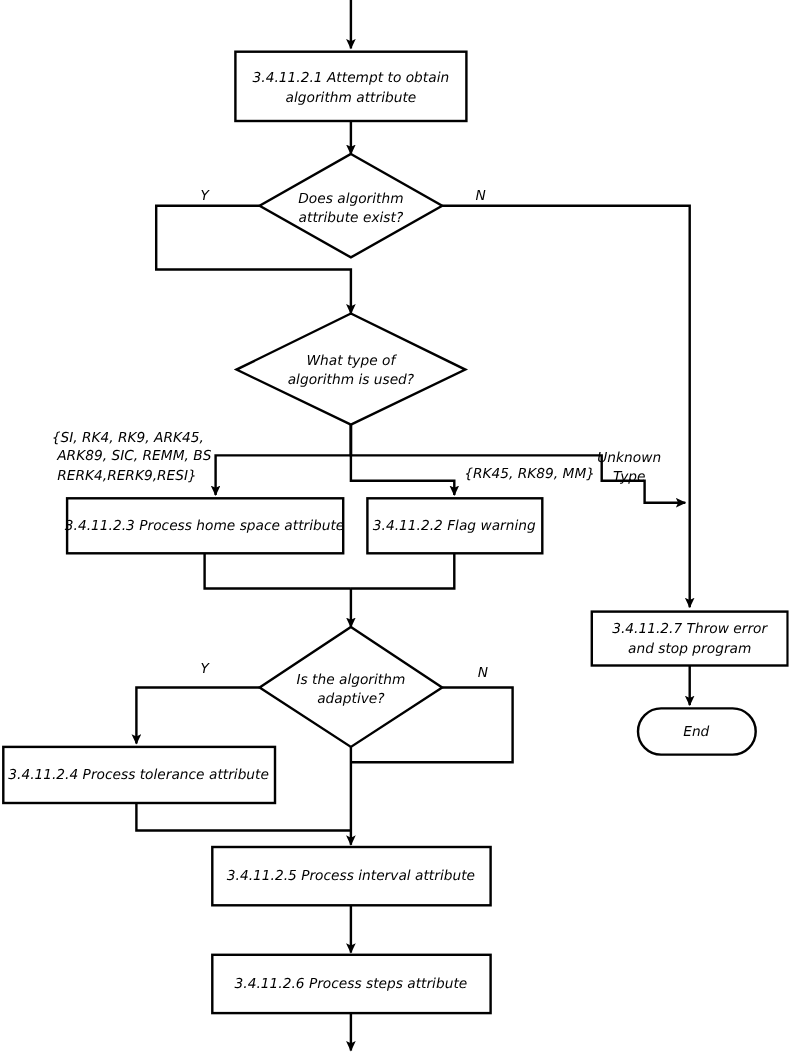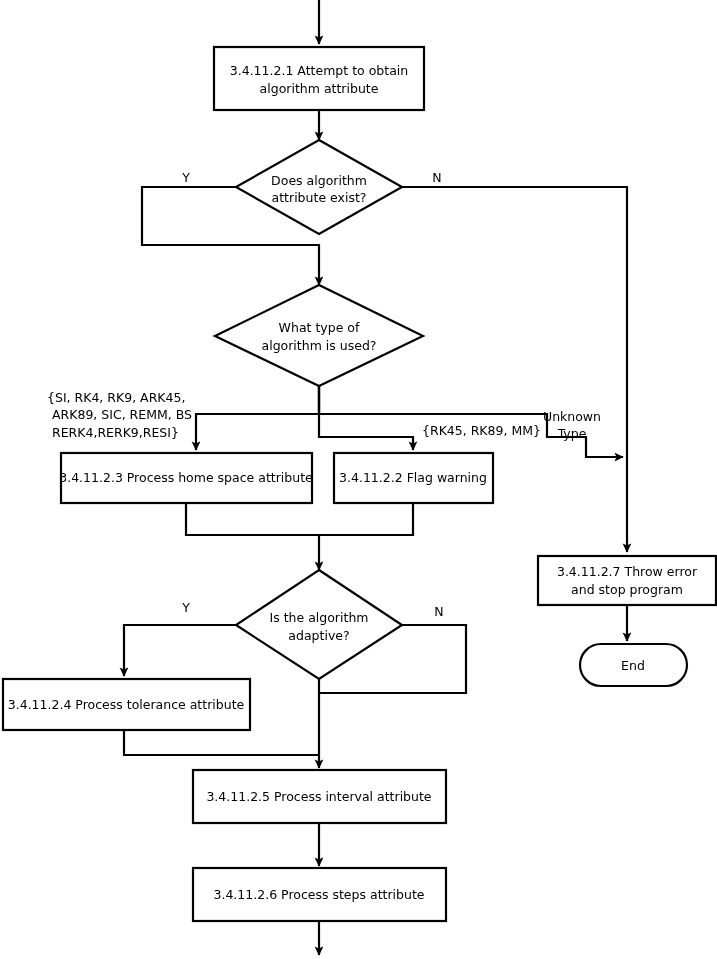--- a/index.html
+++ b/index.html
@@ -11,20 +11,21 @@
   body {
     width: 717px;
     height: 959px;
     font-family: "DejaVu Sans", sans-serif;
     overflow: hidden;
   }
   #flowchart-root {
     position: relative;
     width: 717px;
     height: 836px;
+    font-style: italic;
   }
   svg.flow-svg {
     position: absolute;
     top: 0;
     left: 0;
     width: 717px;
     height: 959px;
     display: block;
   }
   .node-shape {

